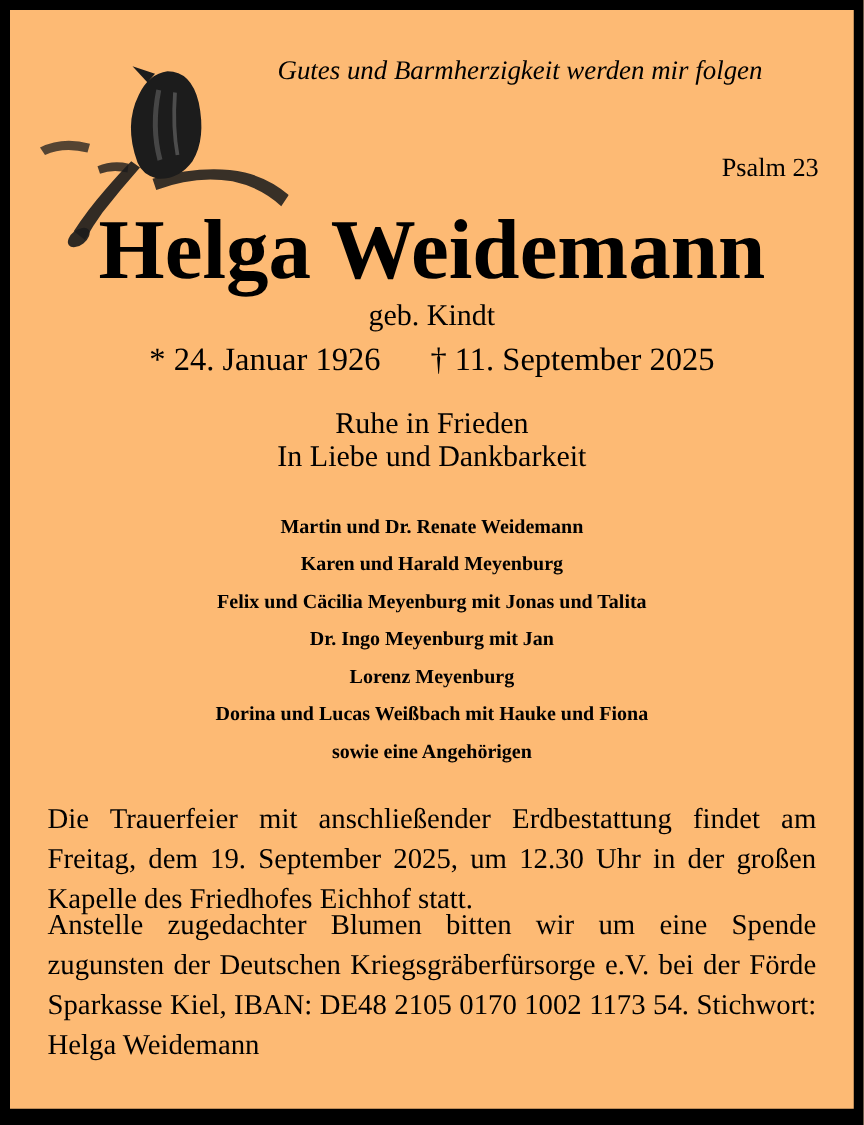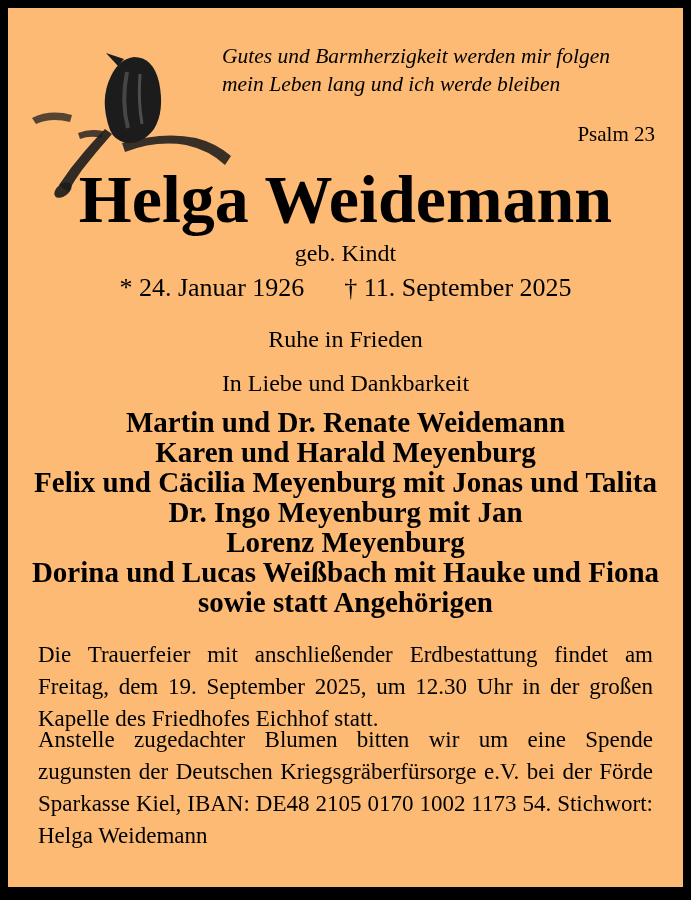--- a/index.html
+++ b/index.html
@@ -65,26 +65,26 @@
     font-size: 26px;
     display: flex;
     justify-content: center;
     gap: 40px;
   }
   .epitaph {
     top: 318px;
     font-size: 24px;
   }
   .closing {
-    top: 362px;
+    top: 345px;
     font-size: 24px;
   }
   .mourners {
     top: 399px;
-    font-size: 29px;
+    font-size: 16px;
     font-weight: bold;
     line-height: 30px;
   }
   
   .paragraph {
     position: absolute;
     left: 30px;
     right: 30px;
     font-size: 23px;
     line-height: 32px;
@@ -111,40 +111,39 @@
     <path d="M84 96 Q73 66 85 42 Q93 25 108 23 Q127 23 133 48 Q139 77 128 95 Q117 110 100 109 Q88 106 84 96 Z" fill="#1c1c1c"></path>
 
     <path d="M92 32 L80 19 L98 25 Z" fill="#1c1c1c"></path>
 
     <path d="M101 38 Q95 68 102 94" stroke="#6a6a6a" stroke-width="4" fill="none" opacity="0.55"></path>
     <path d="M114 40 Q112 68 116 90" stroke="#8a8a8a" stroke-width="3" fill="none" opacity="0.45"></path>
   </svg>
 
   <div class="verse">
     <div>Gutes und Barmherzigkeit werden mir folgen</div>
-    <div>mein Leben lang und ich werde bleiben</div>
   </div>
   <div class="psalm">Psalm 23</div>
 
   <div class="centered name">Helga Weidemann</div>
   <div class="centered maiden">geb. Kindt</div>
   <div class="centered dates">
     <span>* 24. Januar 1926</span>
     <span>† 11. September 2025</span>
   </div>
 
   <div class="centered epitaph">Ruhe in Frieden</div>
   <div class="centered closing">In Liebe und Dankbarkeit</div>
 
   <div class="centered mourners">
     <div>Martin und Dr. Renate Weidemann</div>
     <div>Karen und Harald Meyenburg</div>
     <div>Felix und Cäcilia Meyenburg mit Jonas und Talita</div>
     <div>Dr. Ingo Meyenburg mit Jan</div>
     <div>Lorenz Meyenburg</div>
     <div>Dorina und Lucas Weißbach mit Hauke und Fiona</div>
-    <div>sowie statt Angehörigen</div>
+    <div>sowie eine Angehörigen</div>
   </div>
 
   <div class="paragraph funeral">Die Trauerfeier mit anschließender Erdbestattung findet am Freitag, dem 19. September 2025, um 12.30 Uhr in der großen Kapelle des Friedhofes Eichhof statt.</div>
   <div class="paragraph donation">Anstelle zugedachter Blumen bitten wir um eine Spende zugunsten der Deutschen Kriegsgräberfürsorge e.V. bei der Förde Sparkasse Kiel, IBAN: DE48 2105 0170 1002 1173 54. Stichwort: Helga Weidemann</div>
 
 </div>
 
 </body></html>

